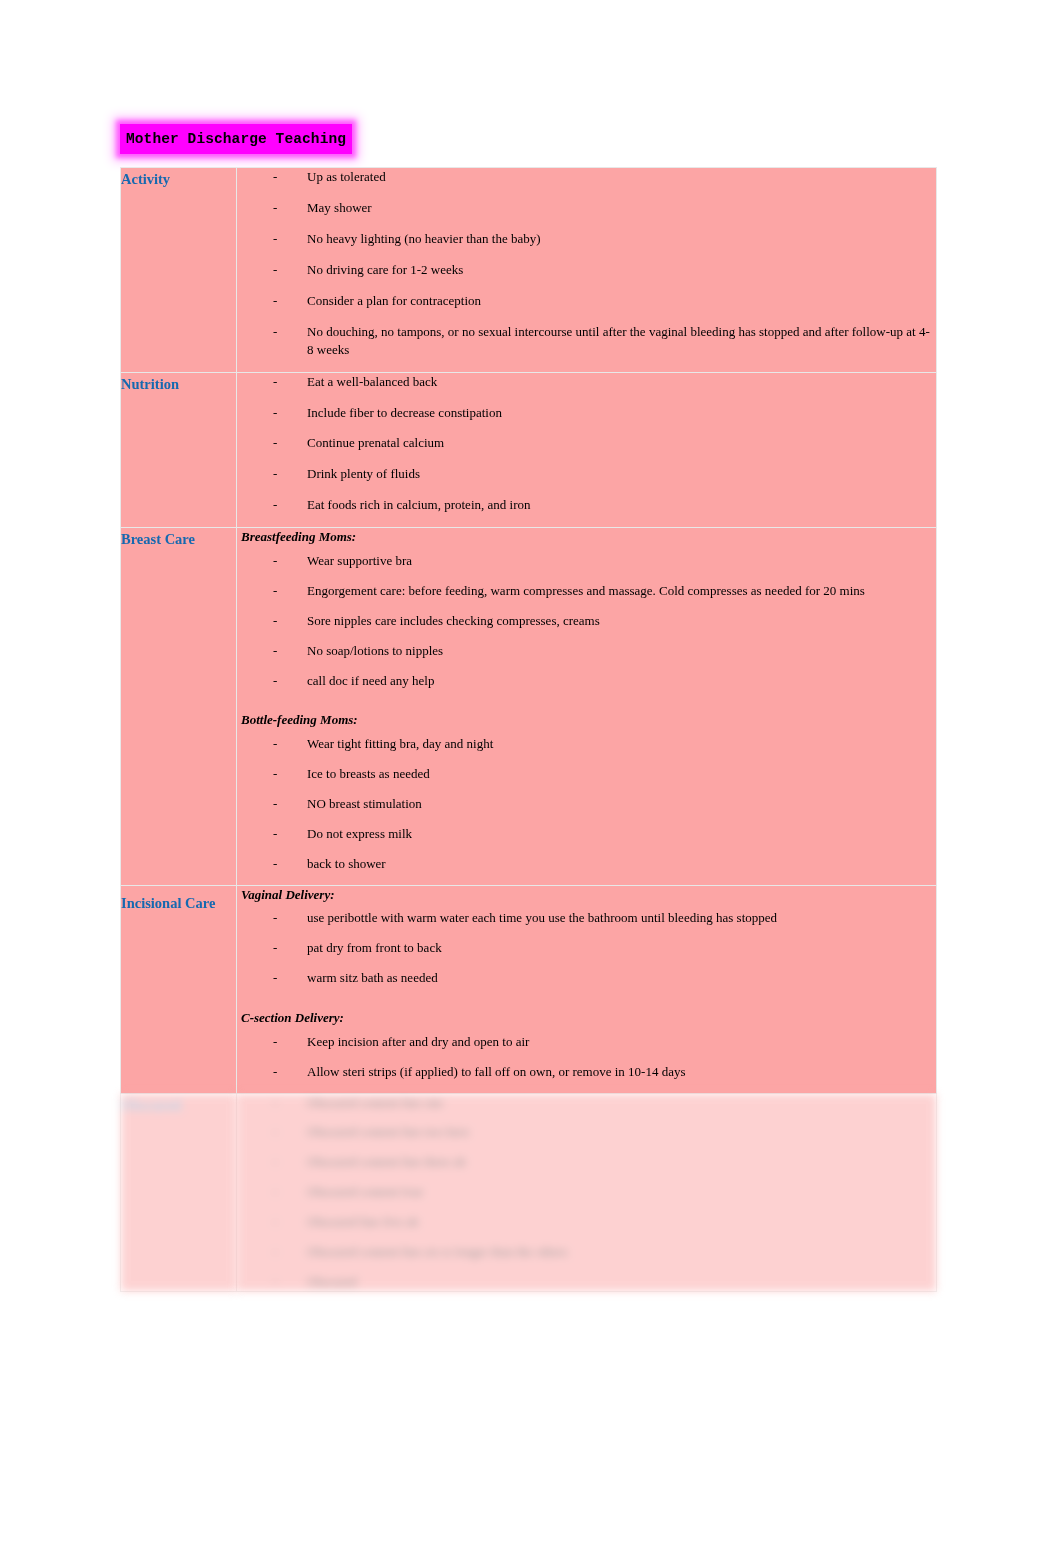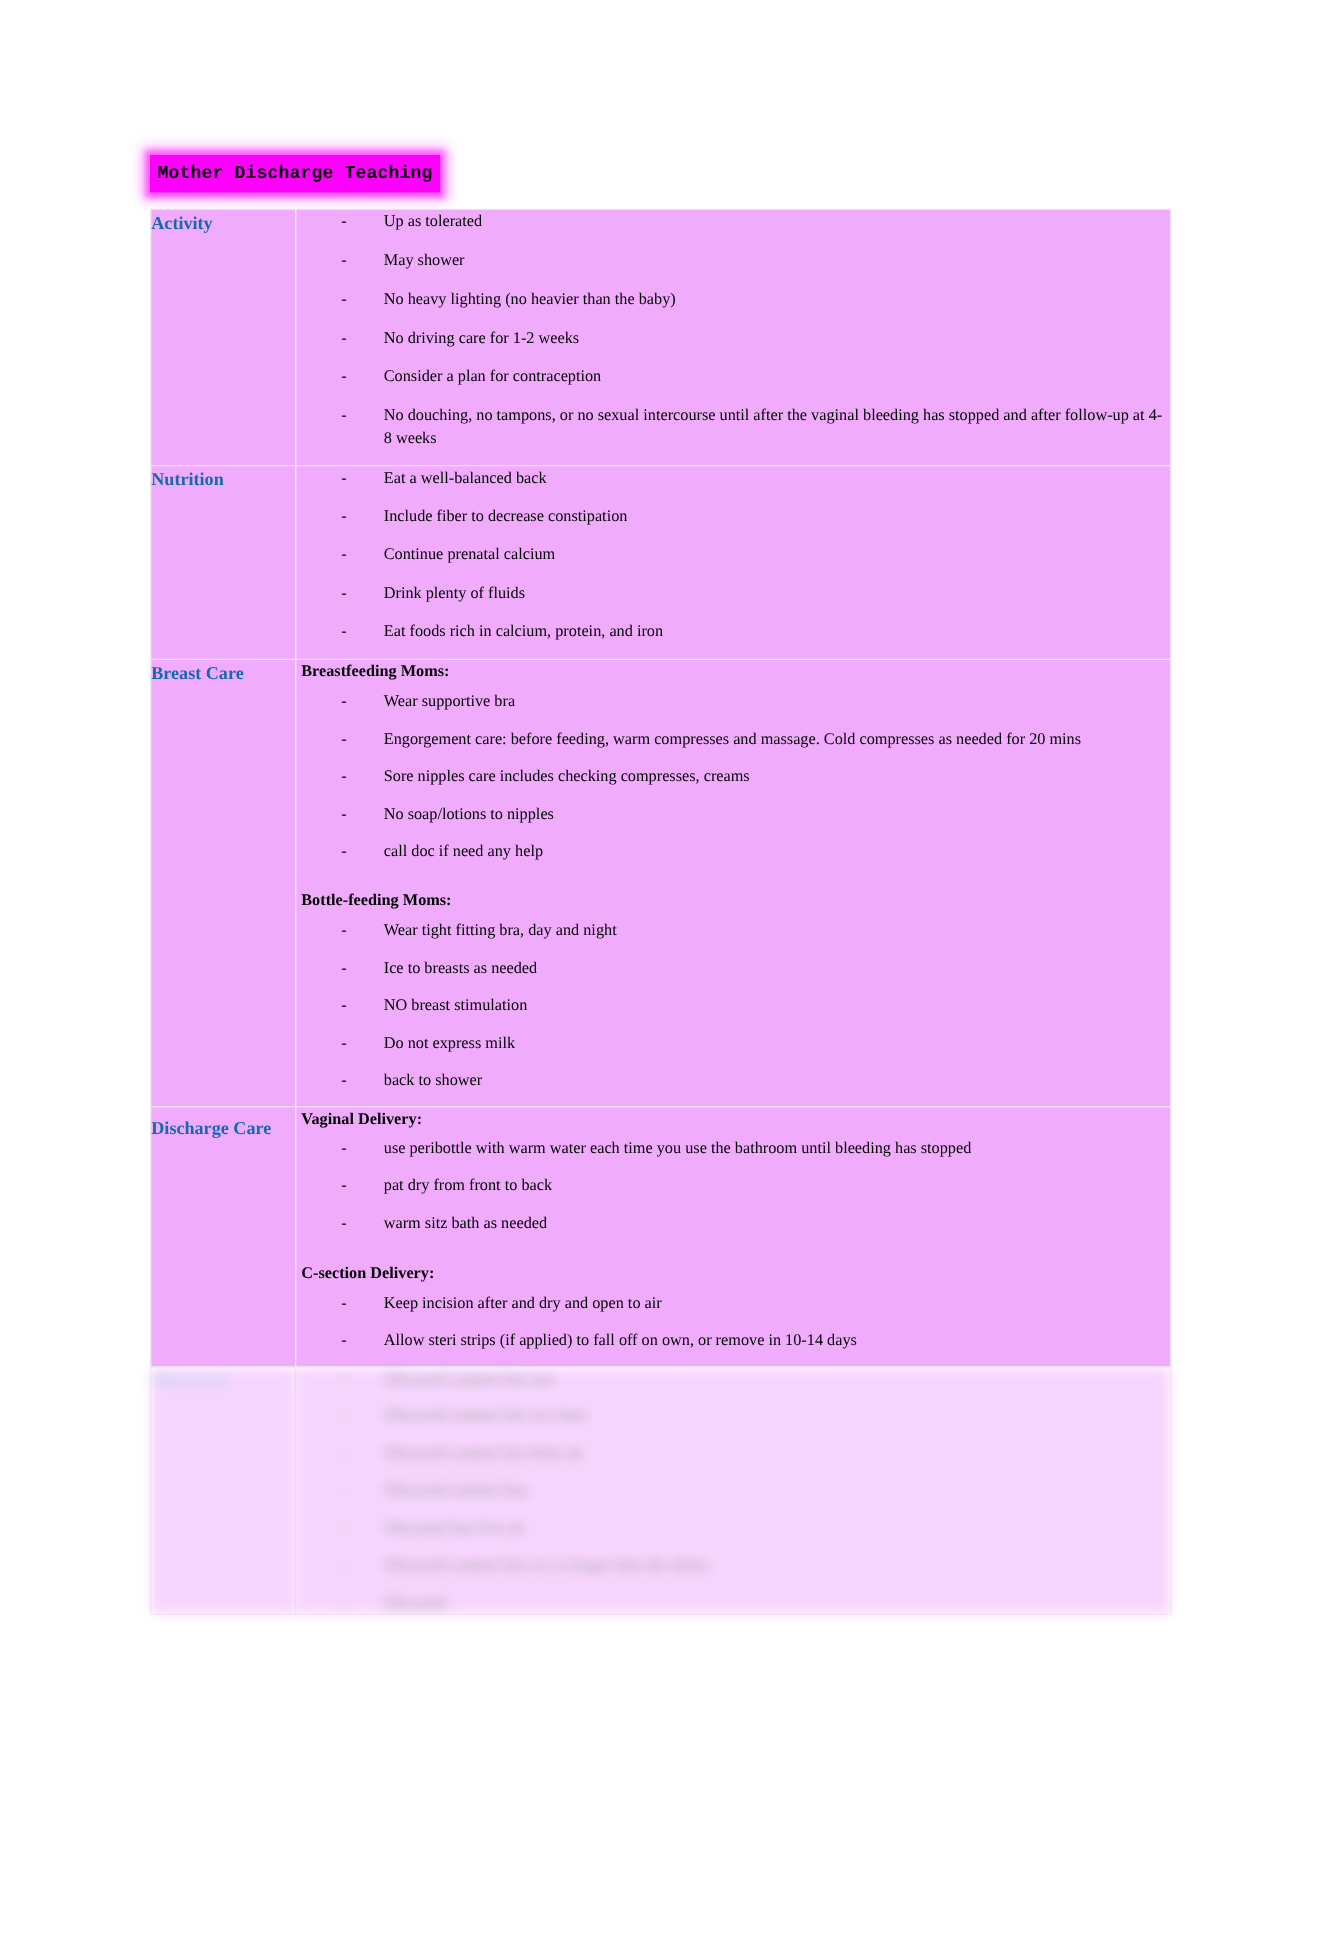--- a/index.html
+++ b/index.html
@@ -54,21 +54,21 @@
     left: 120px;
     top: 167px;
     width: 816px;
     border-collapse: collapse;
     table-layout: fixed;
   }
   .teach-table td {
     border: 1px solid #e8e8e8;
     vertical-align: top;
     padding: 0;
-    background: #f0abfc;
+    background: #fca5a5;
   }
   .col-label { width: 116px; }
   .col-body  { width: 700px; }
 
   .cat-cell {
     padding: 10px 6px 10px 14px;
   }
   .cat-label {
     color: #1569b0;
     font-weight: bold;
@@ -79,20 +79,21 @@
   .body-cell {
     padding: 10px 10px 10px 6px;
   }
 
   .subhead {
     font-weight: bold;
     font-size: 13px;
     line-height: 1.35;
     margin: 0 0 6px 0;
     padding-left: 4px;
+    font-style: italic;
   }
 
   ul.items {
     list-style: none;
     margin: 0;
     padding: 0;
   }
   ul.items li {
     position: relative;
     padding-left: 70px;
@@ -213,21 +214,21 @@
               <li><span class="dash">-</span><span>Do not express milk</span></li>
               <li><span class="dash">-</span><span>back to shower</span></li>
             </ul>
           </div>
 
         </td>
       </tr>
 
       <tr class="row-incisional">
         <td class="cat-cell two-line">
-          <span class="cat-label">Discharge Care</span>
+          <span class="cat-label">Incisional Care</span>
         </td>
         <td class="body-cell">
 
           <div class="group">
             <div class="subhead">Vaginal Delivery:</div>
             <ul class="items">
               <li><span class="dash">-</span><span>use peribottle with warm water each time you use the bathroom until bleeding has stopped</span></li>
               <li><span class="dash">-</span><span>pat dry from front to back</span></li>
               <li><span class="dash">-</span><span>warm sitz bath as needed</span></li>
             </ul>

